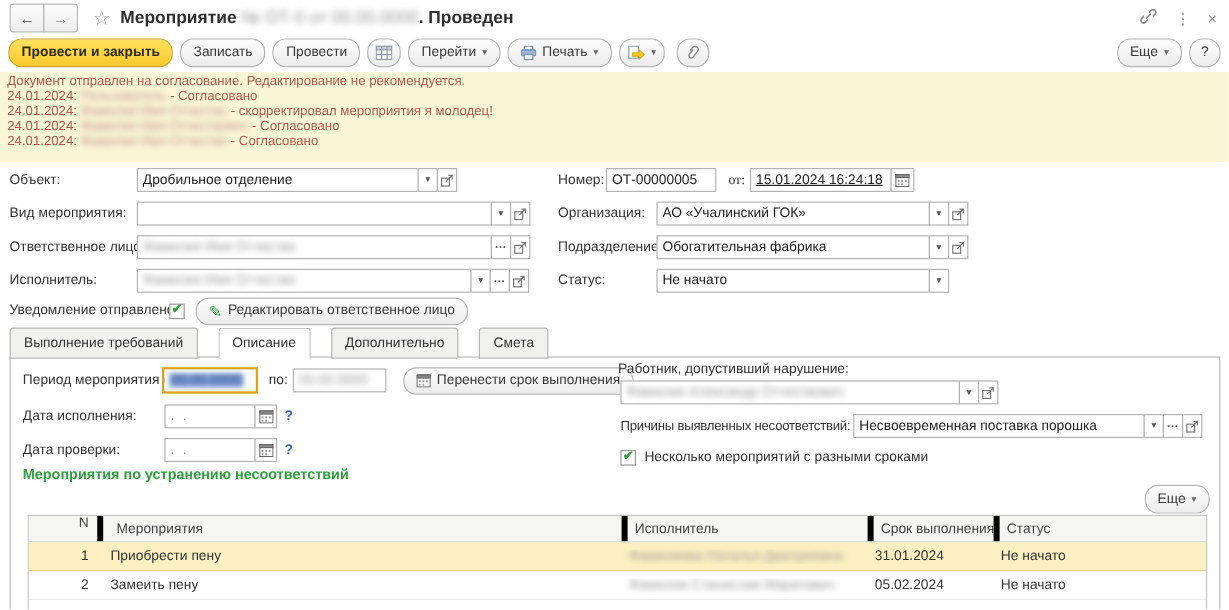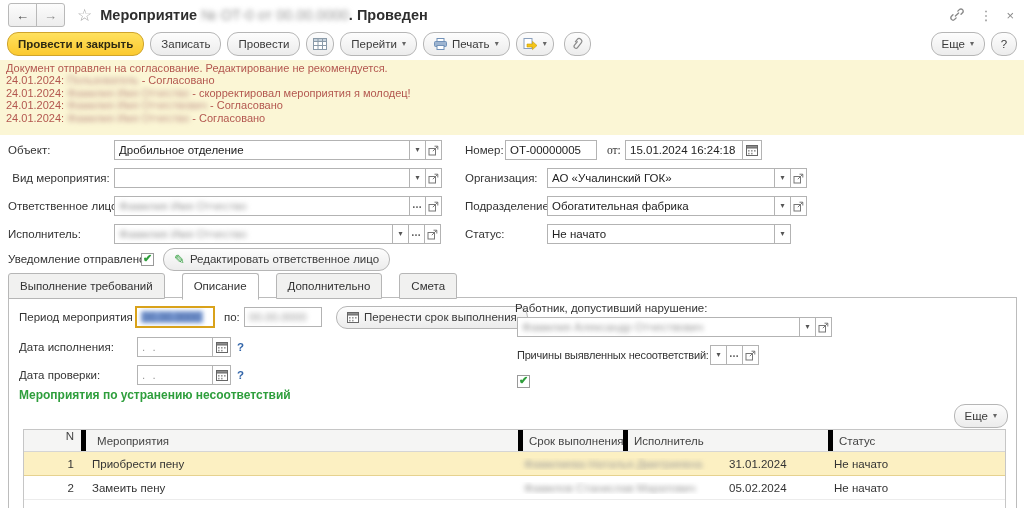--- a/index.html
+++ b/index.html
@@ -170,35 +170,35 @@
   <div>Документ отправлен на согласование. Редактирование не рекомендуется.</div>
   <div><span>24.01.2024:</span> <span class="red">Пользователь</span> <span>- Согласовано</span></div>
   <div><span>24.01.2024:</span> <span class="red">Фамилия Имя Отчество</span> <span>- скорректировал мероприятия я молодец!</span></div>
   <div><span>24.01.2024:</span> <span class="red">Фамилия Имя Отчествович</span> <span>- Согласовано</span></div>
   <div><span>24.01.2024:</span> <span class="red">Фамилия Имя Отчество</span> <span>- Согласовано</span></div>
 </div>
 
 <div class="row" style="left:8px;top:139px;">
   <span class="lbl" style="width:106px;">Объект:</span>
   <span class="fld">
-    <span class="fbox" style="width:296px;">Дробильное отделение</span>
+    <span class="fbox" style="width:235px;">Дробильное отделение</span>
     <span class="fbtn">
         <span class="caret9">▾</span>
       </span>
     <span class="fbtn">
         <svg width="11" height="11" viewBox="0 0 11 11">
           <rect x="1" y="3.5" width="6.5" height="6.5" fill="#fff" stroke="#777"></rect>
           <path d="M4.8 6.2 L9.8 1.2 M6.5 1.2 H9.8 V4.5" stroke="#777" fill="none"></path>
         </svg>
       </span>
   </span>
 </div>
 
 <div class="row" style="left:8px;top:167px;">
-  <span class="lbl" style="width:106px;text-align:center;">Вид мероприятия:</span>
+  <span class="lbl" style="width:106px;">Вид мероприятия:</span>
   <span class="fld">
     <span class="fbox" style="width:296px;"></span>
     <span class="fbtn">
         <span class="caret9">▾</span>
       </span>
     <span class="fbtn">
         <svg width="11" height="11" viewBox="0 0 11 11">
           <rect x="1" y="3.5" width="6.5" height="6.5" fill="#fff" stroke="#777"></rect>
           <path d="M4.8 6.2 L9.8 1.2 M6.5 1.2 H9.8 V4.5" stroke="#777" fill="none"></path>
         </svg>
@@ -256,21 +256,21 @@
   </span>
 </div>
 
 <div class="row" style="left:465px;top:139px;">
   <span class="lbl" style="width:40px;">Номер:</span>
   <span class="fld">
       <span class="fbox" style="width:92px;">ОТ-00000005</span>
     </span>
   <span class="lbl" style="margin-left:10px;width:18px;font-family:Liberation Serif, serif;">от:</span>
   <span class="fld">
-    <span class="fbox" style="width:118px;">15.01.2024 16:24:18</span>
+    <span class="fbox" style="width:118px;text-decoration:underline;">15.01.2024 16:24:18</span>
     <span class="fbtn" style="width:20px;">
         <svg width="12" height="12" viewBox="0 0 12 12">
           <rect x="0.5" y="1.5" width="11" height="10" fill="#fff" stroke="#666"></rect>
           <rect x="0.5" y="1.5" width="11" height="2.5" fill="#8d8d8d" stroke="#666"></rect>
           <g fill="#999">
             <rect x="2" y="6" width="1.6" height="1.6"></rect>
             <rect x="5" y="6" width="1.6" height="1.6"></rect>
             <rect x="8" y="6" width="1.6" height="1.6"></rect>
             <rect x="2" y="8.8" width="1.6" height="1.6"></rect>
             <rect x="5" y="8.8" width="1.6" height="1.6"></rect>
@@ -422,54 +422,56 @@
             <rect x="1" y="3.5" width="6.5" height="6.5" fill="#fff" stroke="#777"></rect>
             <path d="M4.8 6.2 L9.8 1.2 M6.5 1.2 H9.8 V4.5" stroke="#777" fill="none"></path>
           </svg>
         </span>
     </span>
   </div>
 
   <div class="prow" style="left:508px;top:46px;">
     <span class="lbl" style="width:194px;font-size:11px;letter-spacing:-0.2px;">Причины выявленных несоответствий:</span>
     <span class="fld">
+      <span class="fbox" style="width:243px;">Несвоевременная поставка порошка</span>
       <span class="fbtn">
           <span class="caret9">▾</span>
         </span>
       <span class="fbtn">
           <span class="dots">…</span>
         </span>
       <span class="fbtn">
           <svg width="11" height="11" viewBox="0 0 11 11">
             <rect x="1" y="3.5" width="6.5" height="6.5" fill="#fff" stroke="#777"></rect>
             <path d="M4.8 6.2 L9.8 1.2 M6.5 1.2 H9.8 V4.5" stroke="#777" fill="none"></path>
           </svg>
         </span>
     </span>
   </div>
 
   <div class="prow" style="left:508px;top:72px;">
     <span class="cb">
         <span class="chk">✔</span>
       </span>
+    <span class="lbl" style="margin-left:7px;">Несколько мероприятий с разными сроками</span>
   </div>
 
   <div class="abs sec-title" style="left:10px;top:90px;">Мероприятия по устранению несоответствий</div>
 
   <span class="btn abs" style="right:8px;top:106px;">
       <span>Еще</span>
       <span class="caret">▾</span>
     </span>
 
   <div class="tbl">
     <div class="trow thead">
       <span class="tc c-n">N</span>
       <span class="tc c-ev">Мероприятия</span>
+      <span class="tc c-ex">Исполнитель</span>
       <span class="tc c-due">Срок выполнения</span>
-      <span class="tc c-ex">Исполнитель</span>
       <span class="tc c-st">Статус</span>
     </div>
     <div class="trow selected">
       <span class="tc c-n">1</span>
       <span class="tc c-ev">Приобрести пену</span>
       <span class="tc c-ex"><span class="red">Фамилиева Наталья Дмитриевна</span></span>
       <span class="tc c-due">31.01.2024</span>
       <span class="tc c-st">Не начато</span>
     </div>
     <div class="trow">

